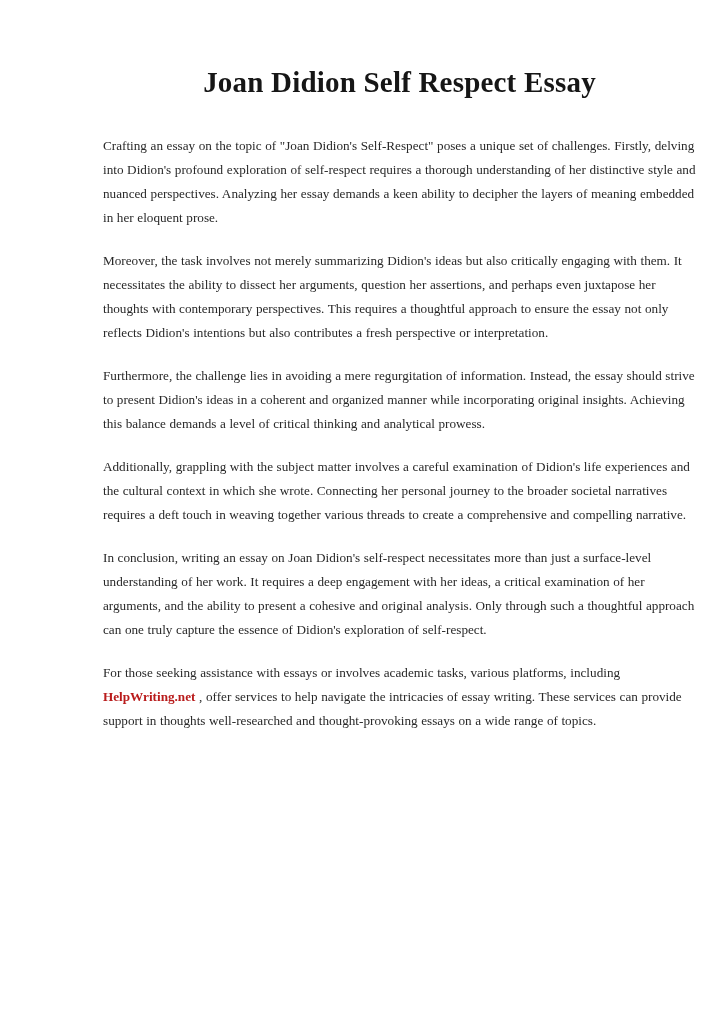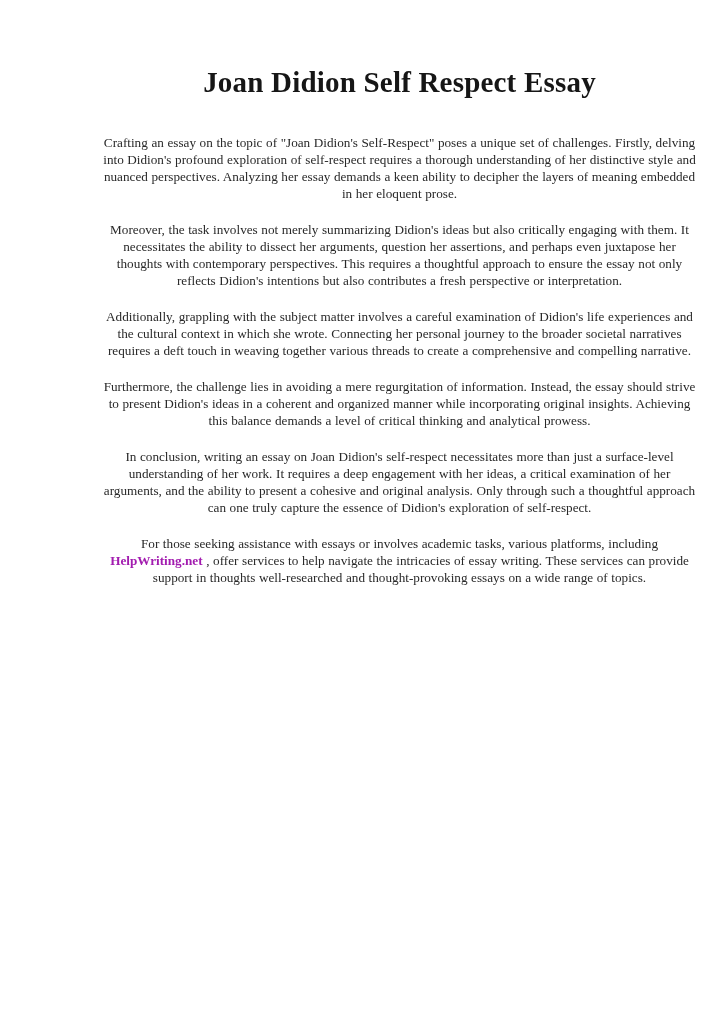--- a/index.html
+++ b/index.html
@@ -23,45 +23,45 @@
     font-weight: bold;
     font-size: 29px;
     line-height: 33px;
     text-align: center;
     color: #161616;
     margin: 0 0 35px 0;
     letter-spacing: 0.2px;
   }
   .essay-paragraph {
     font-size: 13.2px;
-    line-height: 17px;
+    line-height: 24px;
     color: #282828;
     margin: 0 0 19px 0;
-    text-align: center;
+    text-align: left;
     word-spacing: 0.3px;
   }
   .brand-bold {
     font-weight: bold;
-    color: #a21caf;
+    color: #b91c1c;
   }
 </style>
 </head>
 <body>
 
 <div class="page">
   <div class="content">
 
     <h1 class="doc-title">Joan Didion Self Respect Essay</h1>
 
     <p class="essay-paragraph">Crafting an essay on the topic of "Joan Didion's Self-Respect" poses a unique set of challenges. Firstly, delving into Didion's profound exploration of self-respect requires a thorough understanding of her distinctive style and nuanced perspectives. Analyzing her essay demands a keen ability to decipher the layers of meaning embedded in her eloquent prose.</p>
 
     <p class="essay-paragraph">Moreover, the task involves not merely summarizing Didion's ideas but also critically engaging with them. It necessitates the ability to dissect her arguments, question her assertions, and perhaps even juxtapose her thoughts with contemporary perspectives. This requires a thoughtful approach to ensure the essay not only reflects Didion's intentions but also contributes a fresh perspective or interpretation.</p>
 
+    <p class="essay-paragraph">Furthermore, the challenge lies in avoiding a mere regurgitation of information. Instead, the essay should strive to present Didion's ideas in a coherent and organized manner while incorporating original insights. Achieving this balance demands a level of critical thinking and analytical prowess.</p>
+
     <p class="essay-paragraph">Additionally, grappling with the subject matter involves a careful examination of Didion's life experiences and the cultural context in which she wrote. Connecting her personal journey to the broader societal narratives requires a deft touch in weaving together various threads to create a comprehensive and compelling narrative.</p>
-
-    <p class="essay-paragraph">Furthermore, the challenge lies in avoiding a mere regurgitation of information. Instead, the essay should strive to present Didion's ideas in a coherent and organized manner while incorporating original insights. Achieving this balance demands a level of critical thinking and analytical prowess.</p>
 
     <p class="essay-paragraph">In conclusion, writing an essay on Joan Didion's self-respect necessitates more than just a surface-level understanding of her work. It requires a deep engagement with her ideas, a critical examination of her arguments, and the ability to present a cohesive and original analysis. Only through such a thoughtful approach can one truly capture the essence of Didion's exploration of self-respect.</p>
 
     <p class="essay-paragraph"><span>For those seeking assistance with essays or involves academic tasks, various platforms, including </span><span class="brand-bold">HelpWriting.net</span><span> , offer services to help navigate the intricacies of essay writing. These services can provide support in thoughts well-researched and thought-provoking essays on a wide range of topics.</span></p>
 
   </div>
 </div>
 
 </body></html>

